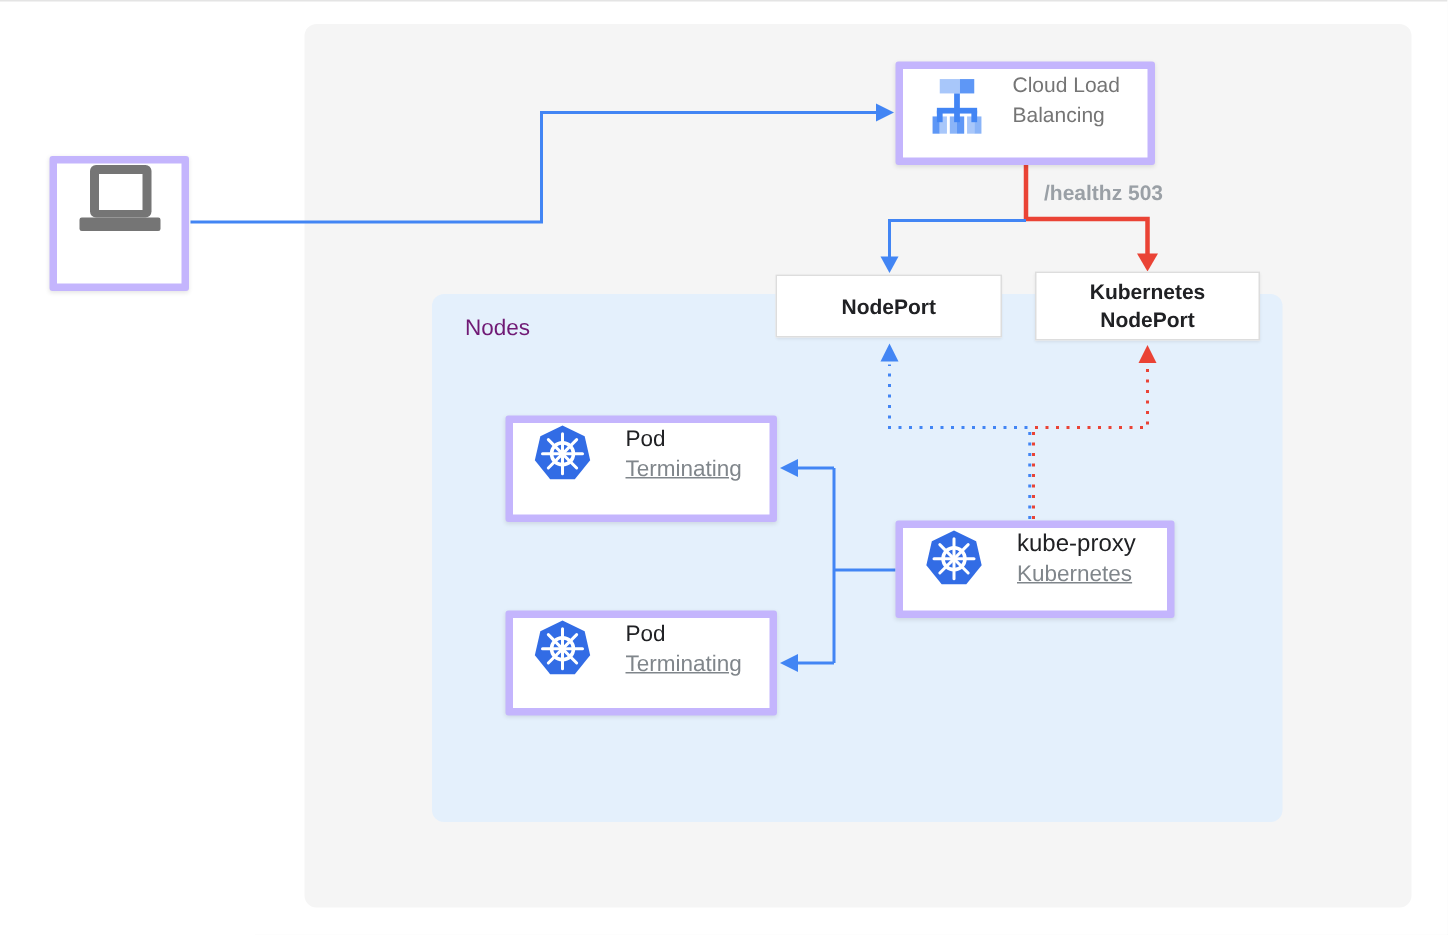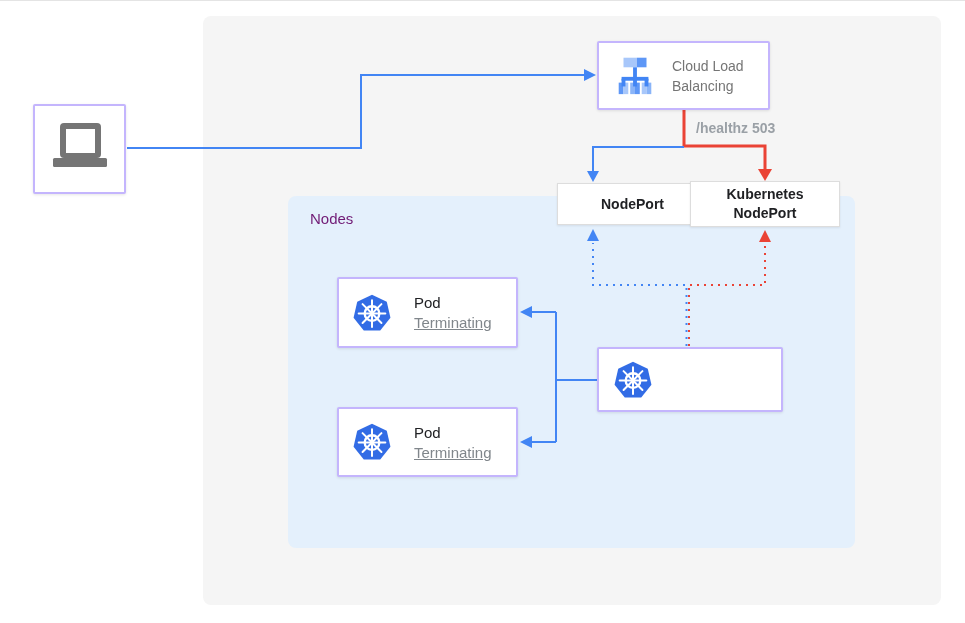--- a/index.html
+++ b/index.html
@@ -34,41 +34,41 @@
     pointer-events: none;
   }
   .ln-blue { stroke: var(--blue, #4285F4); fill: none; }
   .ln-red  { stroke: var(--red, #EA4335); fill: none; }
   .fill-blue { fill: var(--blue, #4285F4); stroke: none; }
   .fill-red  { fill: var(--red, #EA4335); stroke: none; }
   .dotted { stroke-width: 2; stroke-dasharray: 2 5; }
 
   .node-box {
     position: absolute; background: #ffffff;
-    border: 2px solid #c4b5fd;
+    border: 5px solid #c4b5fd;
     box-shadow: 0 1px 3px rgba(0,0,0,0.10);
-    display: flex; align-items: center;
+    display: flex; 
   }
   .laptop-box {
     left: 33px; top: 104px; width: 93px; height: 90px;
     justify-content: center;
     border-radius: 2px;
   }
   .clb-box { left: 597px; top: 41px; width: 173px; height: 69px; padding-left: 13px; border-radius: 2px; }
   .clb-label { margin-left: 14px; width: 96px; font-size: 14px; line-height: 20px; color: var(--text-gray, #757575); }
 
   .port-box {
     position: absolute; background: #ffffff;
     border: 1px solid #DDDDDD;
     box-shadow: 0 1px 2px rgba(0,0,0,0.08);
     display: flex; align-items: center; justify-content: center;
     text-align: center;
     font-weight: bold; font-size: 14px; color: var(--text-dark, #202124);
   }
-  .nodeport-box { left: 517px; top: 183px; width: 151px; height: 42px; margin-left: 40px; }
+  .nodeport-box { left: 517px; top: 183px; width: 151px; height: 42px; }
   .healthcheck-box { left: 690px; top: 181px; width: 150px; height: 46px; line-height: 19px; }
   .healthcheck-box .wrap { width: 112px; }
 
   .edge-label {
     position: absolute; left: 696px; top: 120px;
     font-size: 14px; font-weight: bold; color: var(--edge-label-gray, #9AA0A6);
   }
 
   .pod-box { width: 181px; height: 71px; left: 337px; padding-left: 13px; border-radius: 2px; }
   .pod-box.pod-1 { top: 277px; }
@@ -202,14 +202,18 @@
       <div class="k8s-subtitle">Terminating</div>
     </div>
   </div>
 
   <div class="node-box kubeproxy-box">
     <span class="k8s-icon">
       <svg width="40" height="40" viewBox="0 0 36 36">
           <use href="#k8s-glyph"></use>
         </svg>
     </span>
+    <div class="k8s-text">
+      <div class="k8s-title">kube-proxy</div>
+      <div class="k8s-subtitle">Kubernetes</div>
+    </div>
   </div>
 </div>
 
 </body></html>

